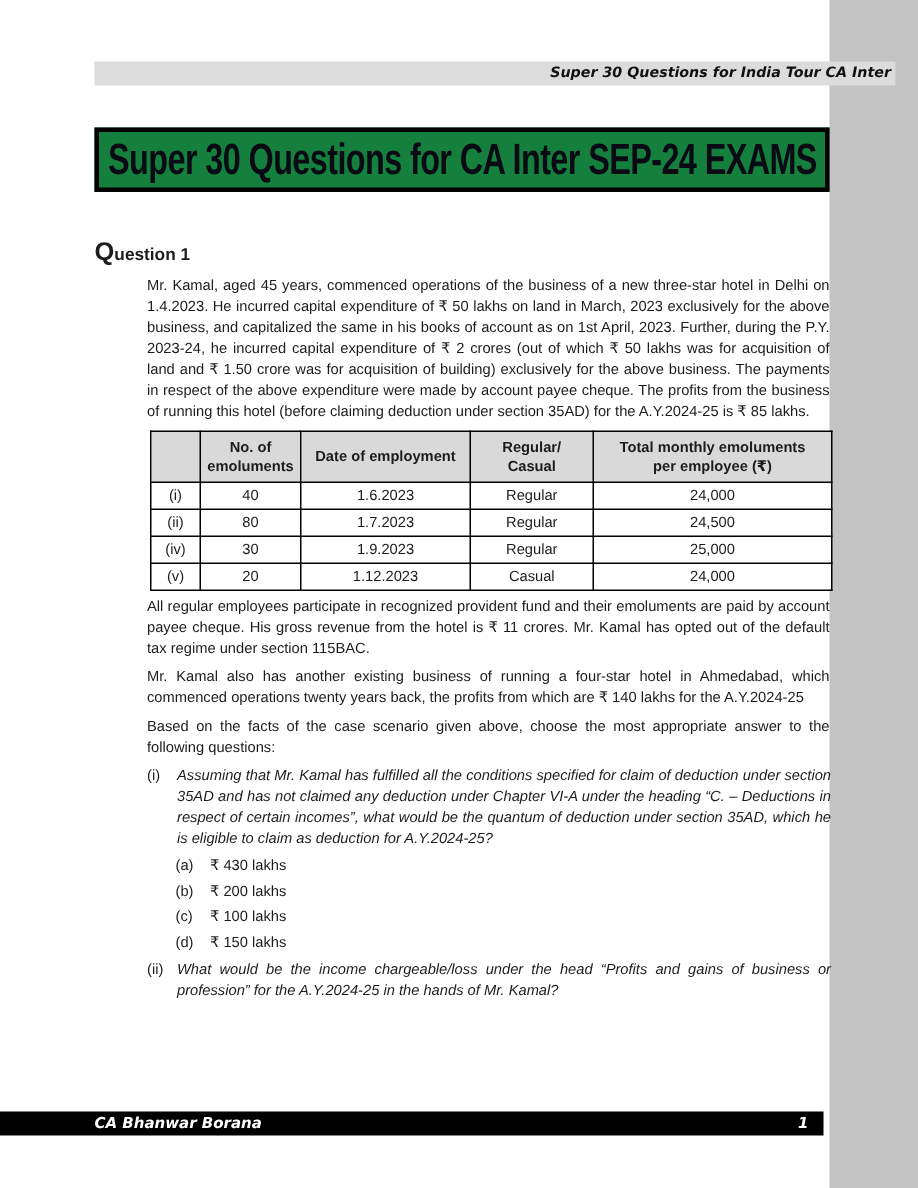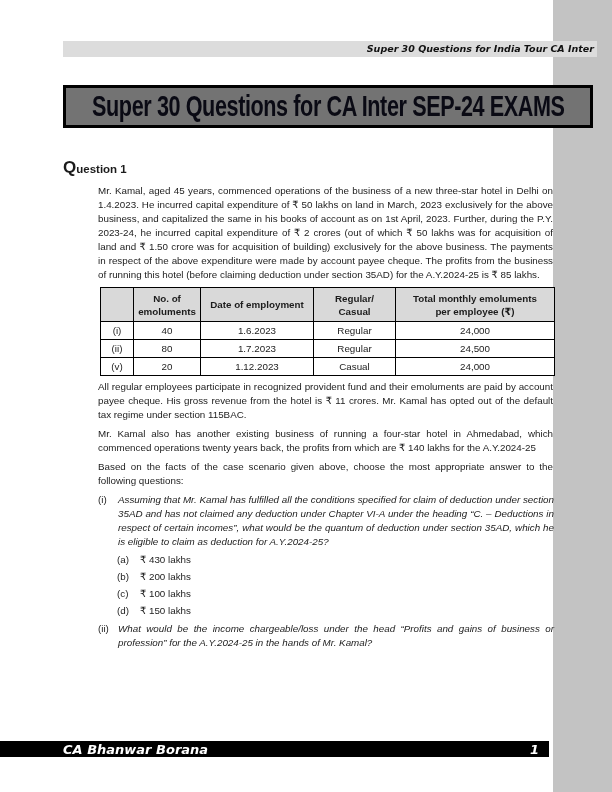--- a/index.html
+++ b/index.html
@@ -11,22 +11,22 @@
   .right-band{
     position:absolute;top:0;right:0;width:59px;height:792px;background:#c3c3c3;
   }
   .running-header{
     position:absolute;left:63px;top:41px;width:534px;height:16px;
     background:#dcdcdc;box-sizing:border-box;
     font-family:"DejaVu Sans",sans-serif;font-style:italic;font-weight:bold;
     font-size:9.5px;line-height:16px;text-align:right;padding-right:3px;color:#111;
   }
   .banner{
-    position:absolute;left:63px;top:85px;width:530px;height:43px;box-sizing:border-box;
-    background:#737373;border:3px solid #000;
+    position:absolute;left:63px;top:85px;width:490px;height:43px;box-sizing:border-box;
+    background:#15803d;border:3px solid #000;
     display:flex;align-items:center;justify-content:center;overflow:hidden;
   }
   .banner-text{
     font-family:"Liberation Sans",sans-serif;font-weight:bold;font-size:27px;color:#0a0a14;
     white-space:nowrap;display:inline-block;transform:scale(0.80,1.08);letter-spacing:-0.5px;
   }
   .content{
     position:absolute;left:63px;top:158px;width:491px;
   }
   .q-heading{margin:0 0 6px 0;}
@@ -54,21 +54,21 @@
   .subq-label{flex:0 0 20px;}
   .subq-text{flex:1;text-align:justify;font-style:italic;}
   .options{margin:2px 0 4px 54px;}
   .option-row{display:flex;font-size:9.8px;line-height:12px;margin-bottom:5px;}
   .option-label{flex:0 0 23px;}
   .option-text{flex:1;}
   .footer-bar{
     position:absolute;left:0;top:741px;width:549px;height:16px;background:#000;
     display:flex;align-items:center;justify-content:space-between;
     font-family:"DejaVu Sans",sans-serif;font-style:italic;font-weight:bold;
-    font-size:13px;color:#fff;box-sizing:border-box;padding:0 10px 0 63px;
+    font-size:10px;color:#fff;box-sizing:border-box;padding:0 10px 0 63px;
   }
 </style>
 </head>
 <body>
 
 <div class="right-band"></div>
 
 <div class="running-header">
   <span>Super 30 Questions for India Tour CA Inter</span>
 </div>
@@ -127,20 +127,27 @@
         <td>24,000</td>
       </tr>
       <tr>
         <td>(ii)</td>
         <td>80</td>
         <td>1.7.2023</td>
         <td>Regular</td>
         <td>24,500</td>
       </tr>
       <tr>
+        <td>(iv)</td>
+        <td>30</td>
+        <td>1.9.2023</td>
+        <td>Regular</td>
+        <td>25,000</td>
+      </tr>
+      <tr>
         <td>(v)</td>
         <td>20</td>
         <td>1.12.2023</td>
         <td>Casual</td>
         <td>24,000</td>
       </tr>
     </tbody>
   </table>
 
   <p class="body-para">All regular employees participate in recognized provident fund and their emoluments are paid by account payee cheque. His gross revenue from the hotel is ₹ 11 crores. Mr. Kamal has opted out of the default tax regime under section 115BAC.</p>

